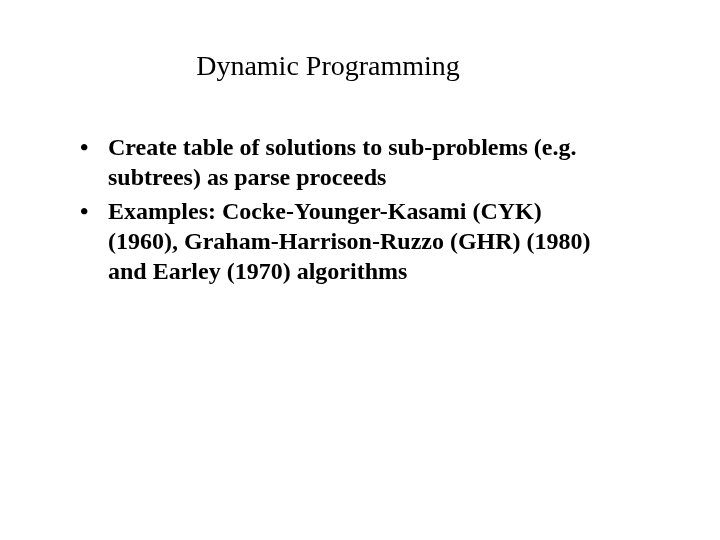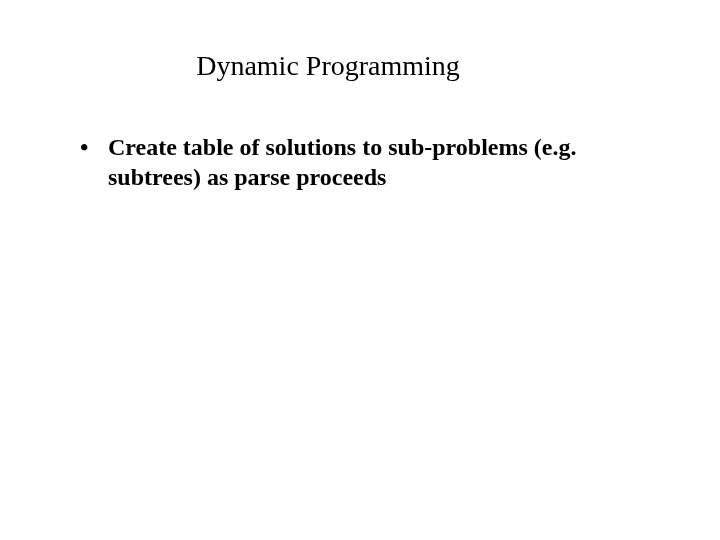--- a/index.html
+++ b/index.html
@@ -44,14 +44,15 @@
     font-size: 24px;
   }
 </style>
 </head>
 <body>
 
 <div class="slide">
   <h1 class="title">Dynamic Programming</h1>
   <ul class="bullets">
     <li>Create table of solutions to sub-problems (e.g. subtrees) as parse proceeds</li>
+    <li>Examples: Cocke-Younger-Kasami (CYK) (1960), Graham-Harrison-Ruzzo (GHR) (1980) and Earley (1970) algorithms</li>
   </ul>
 </div>
 
 </body></html>

